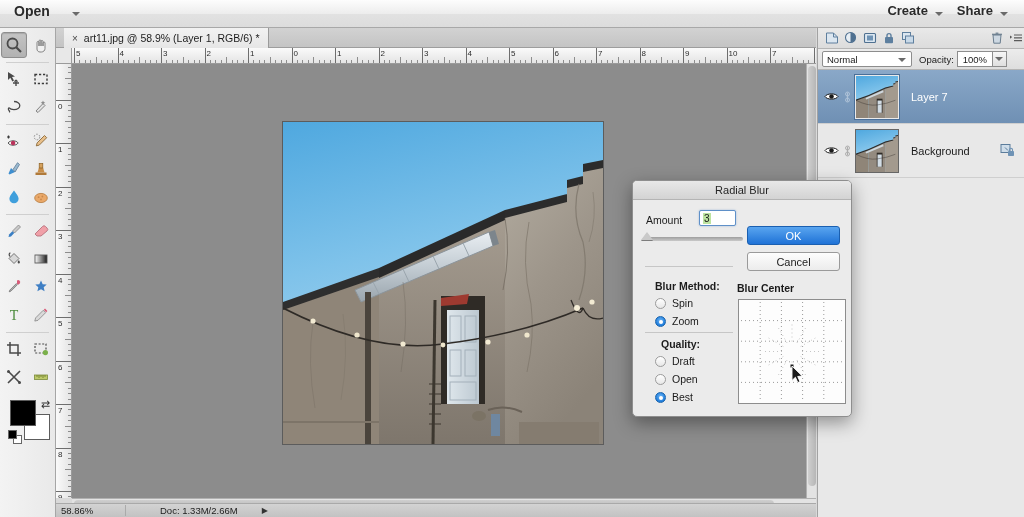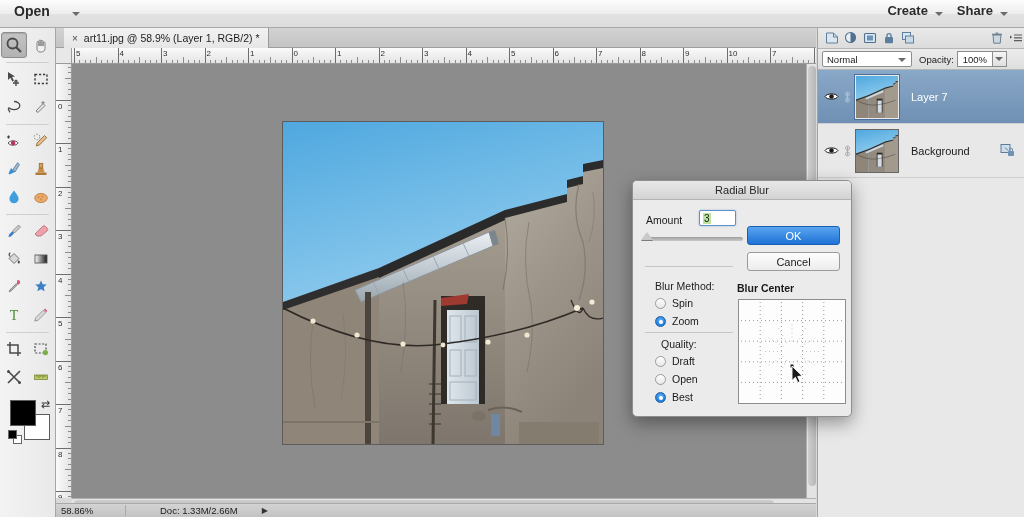--- a/index.html
+++ b/index.html
@@ -230,21 +230,21 @@
     background:linear-gradient(to bottom,#59a5f0,#1f72d6);
     border:1px solid #1a5fb0; border-radius:3px;
     color:#fff; font-size:11px; display:flex; align-items:center; justify-content:center;
   }
   .btn-cancel {
     position:absolute; left:114px; top:52px; width:93px; height:19px;
     background:linear-gradient(to bottom,#fdfdfd,#ececec);
     border:1px solid #9a9a9a; border-radius:3px;
     color:#1c1c1c; font-size:11px; display:flex; align-items:center; justify-content:center;
   }
-  .sec-title { font-size:10.5px; font-weight:normal; color:#1c1c1c;text-align:center; }
+  .sec-title { font-size:10.5px; font-weight:bold; color:#1c1c1c;text-align:center; }
   .blurmethod-title { position:absolute; left:22px; top:80px; }
   .quality-title { position:absolute; left:28px; top:138px; }
   .radio-row { position:absolute; display:flex; align-items:center; gap:6px; font-size:10.5px; }
   .radio {
     width:11px; height:11px; border-radius:50%;
     background:linear-gradient(to bottom,#ffffff,#e7e7e7);
     border:1px solid #9b9b9b; position:relative;
   }
   .radio.on {
     background:radial-gradient(circle at 50% 40%,#6fb6f5 0%,#1f7ddc 70%);
@@ -277,21 +277,21 @@
       <div class="ra-label">Create</div>
       <div class="caret ra-caret"></div>
       <div class="ra-label">Share</div>
       <div class="caret ra-caret"></div>
     </div>
   </div>
 
   <div class="tabstrip">
     <div class="doc-tab">
       <span class="tab-x">×</span>
-      <span>art11.jpg @ 58.9% (Layer 1, RGB/2) *</span>
+      <span>art11.jpg @ 58.9% (Layer 1, RGB/6) *</span>
     </div>
   </div>
 
   <div class="toolbar">
 
     <div class="tool-group">
       <div class="tool-row">
         <div class="tool sel">
           <svg width="18" height="18" viewBox="0 0 18 18">
               <circle cx="7.5" cy="7.5" r="5" fill="none" stroke="#4a4a4a" stroke-width="1.8"></circle>

